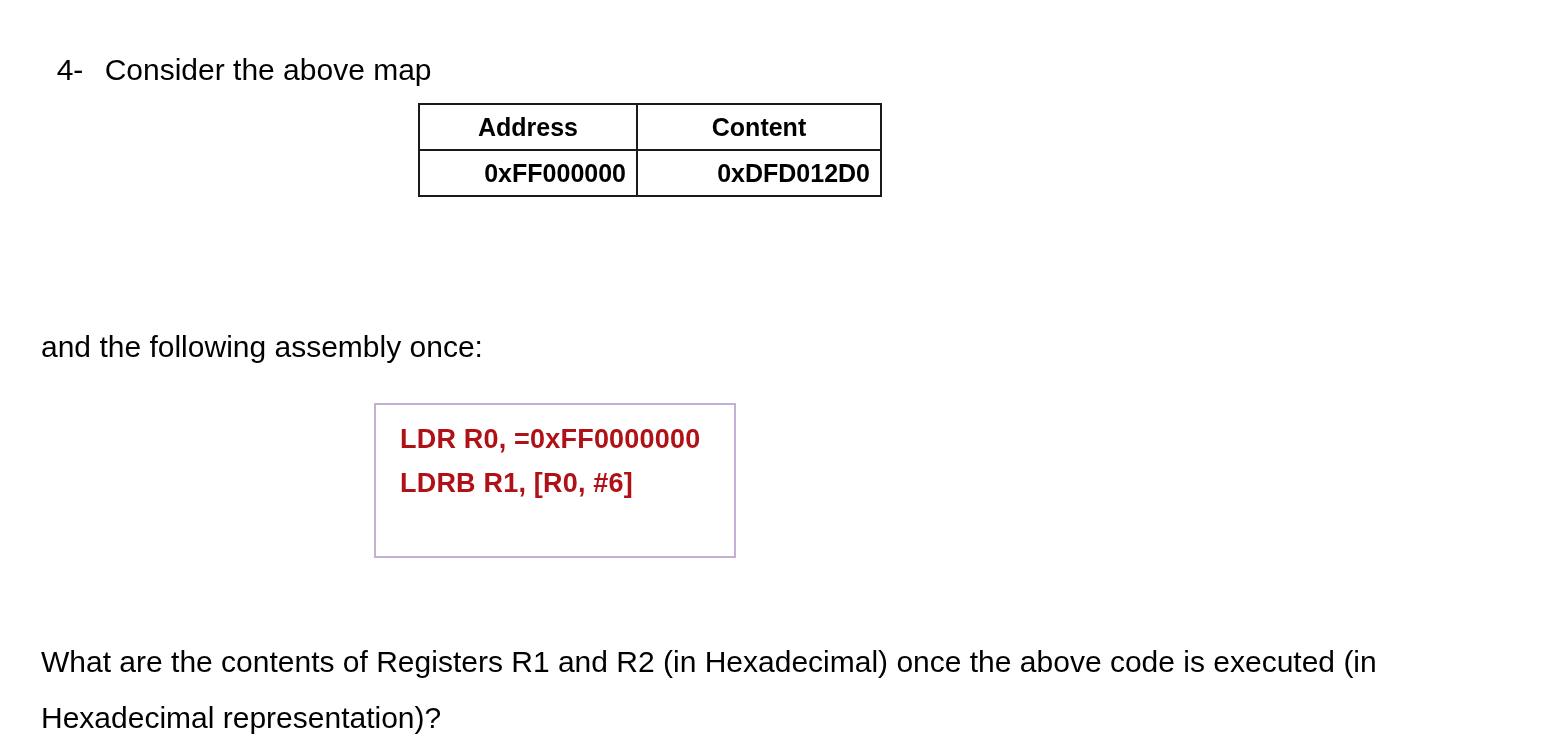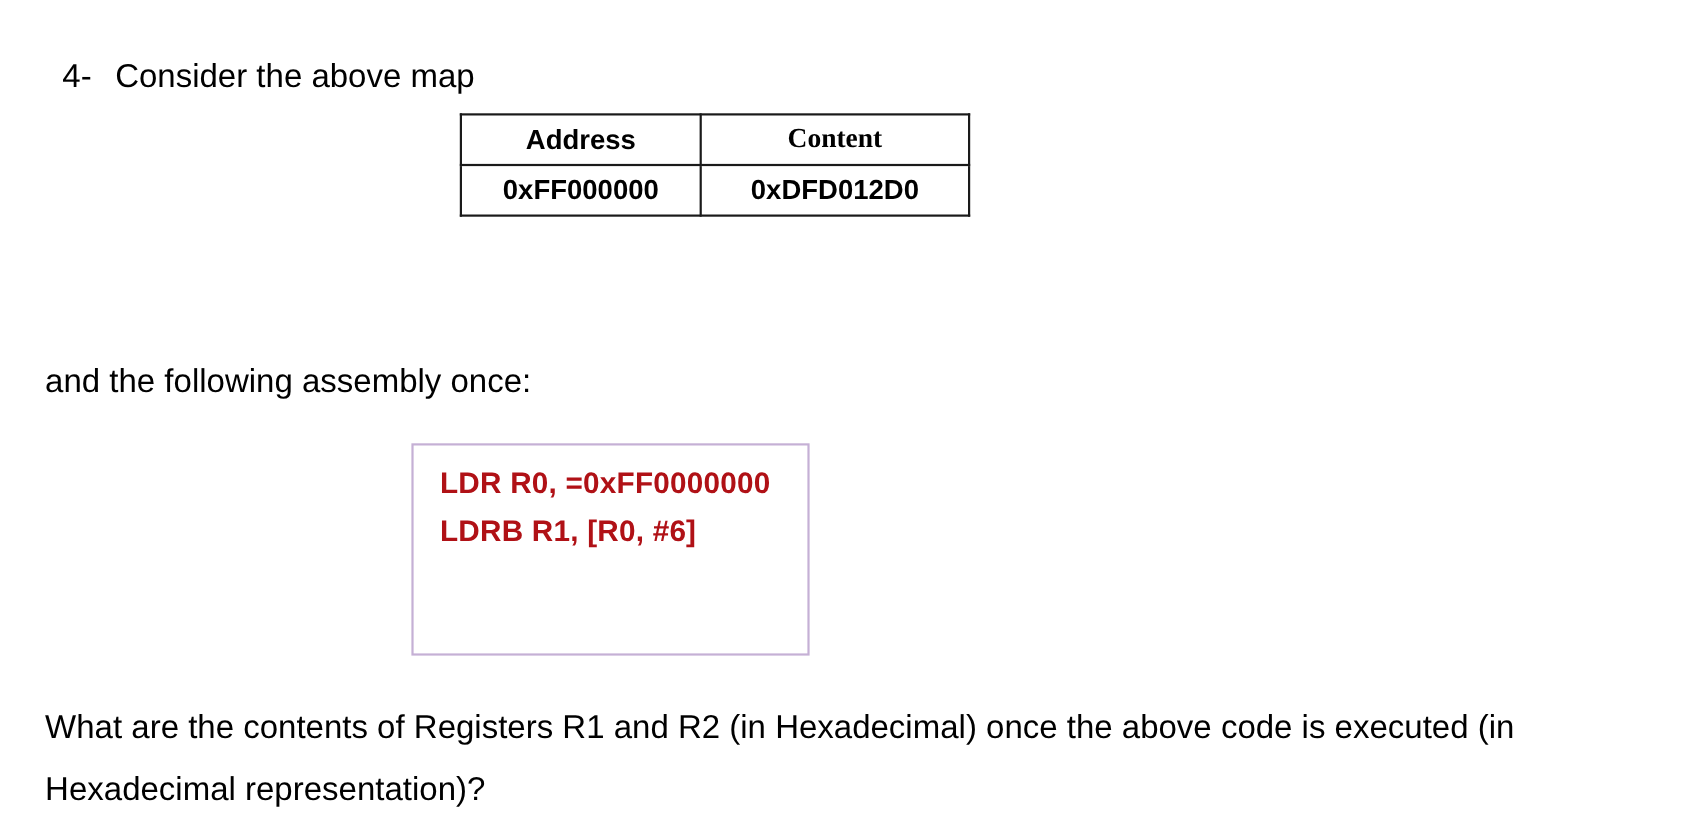--- a/index.html
+++ b/index.html
@@ -48,42 +48,42 @@
     font-weight: bold;
     font-size: 25px;
     line-height: 30px;
     height: 36px;
     padding: 4px 10px;
     text-align: center;
     white-space: nowrap;
     color: #000000;
   }
   .memory-table .col-address { width: 196px; }
-  .memory-table .col-content { width: 222px; font-family: Liberation Serif, serif; }
+  .memory-table .col-content { width: 222px; }
   .memory-table td.cell-value {
-    text-align: center;
+    text-align: right;
   }
 
   
   .code-intro {
     position: absolute;
     left: 41px;
     top: 325px;
     font-size: 30px;
     line-height: 44px;
     white-space: pre;
   }
 
   
   .code-box {
     position: absolute;
     left: 374px;
     top: 403px;
     width: 362px;
-    height: 193px;
+    height: 155px;
     box-sizing: border-box;
     border: 2px solid #c5b0d5;
     background: #ffffff;
     padding: 12px 0 0 24px;
   }
   .code-line {
     font-size: 27px;
     line-height: 44px;
     font-weight: bold;
     color: #b01116;

